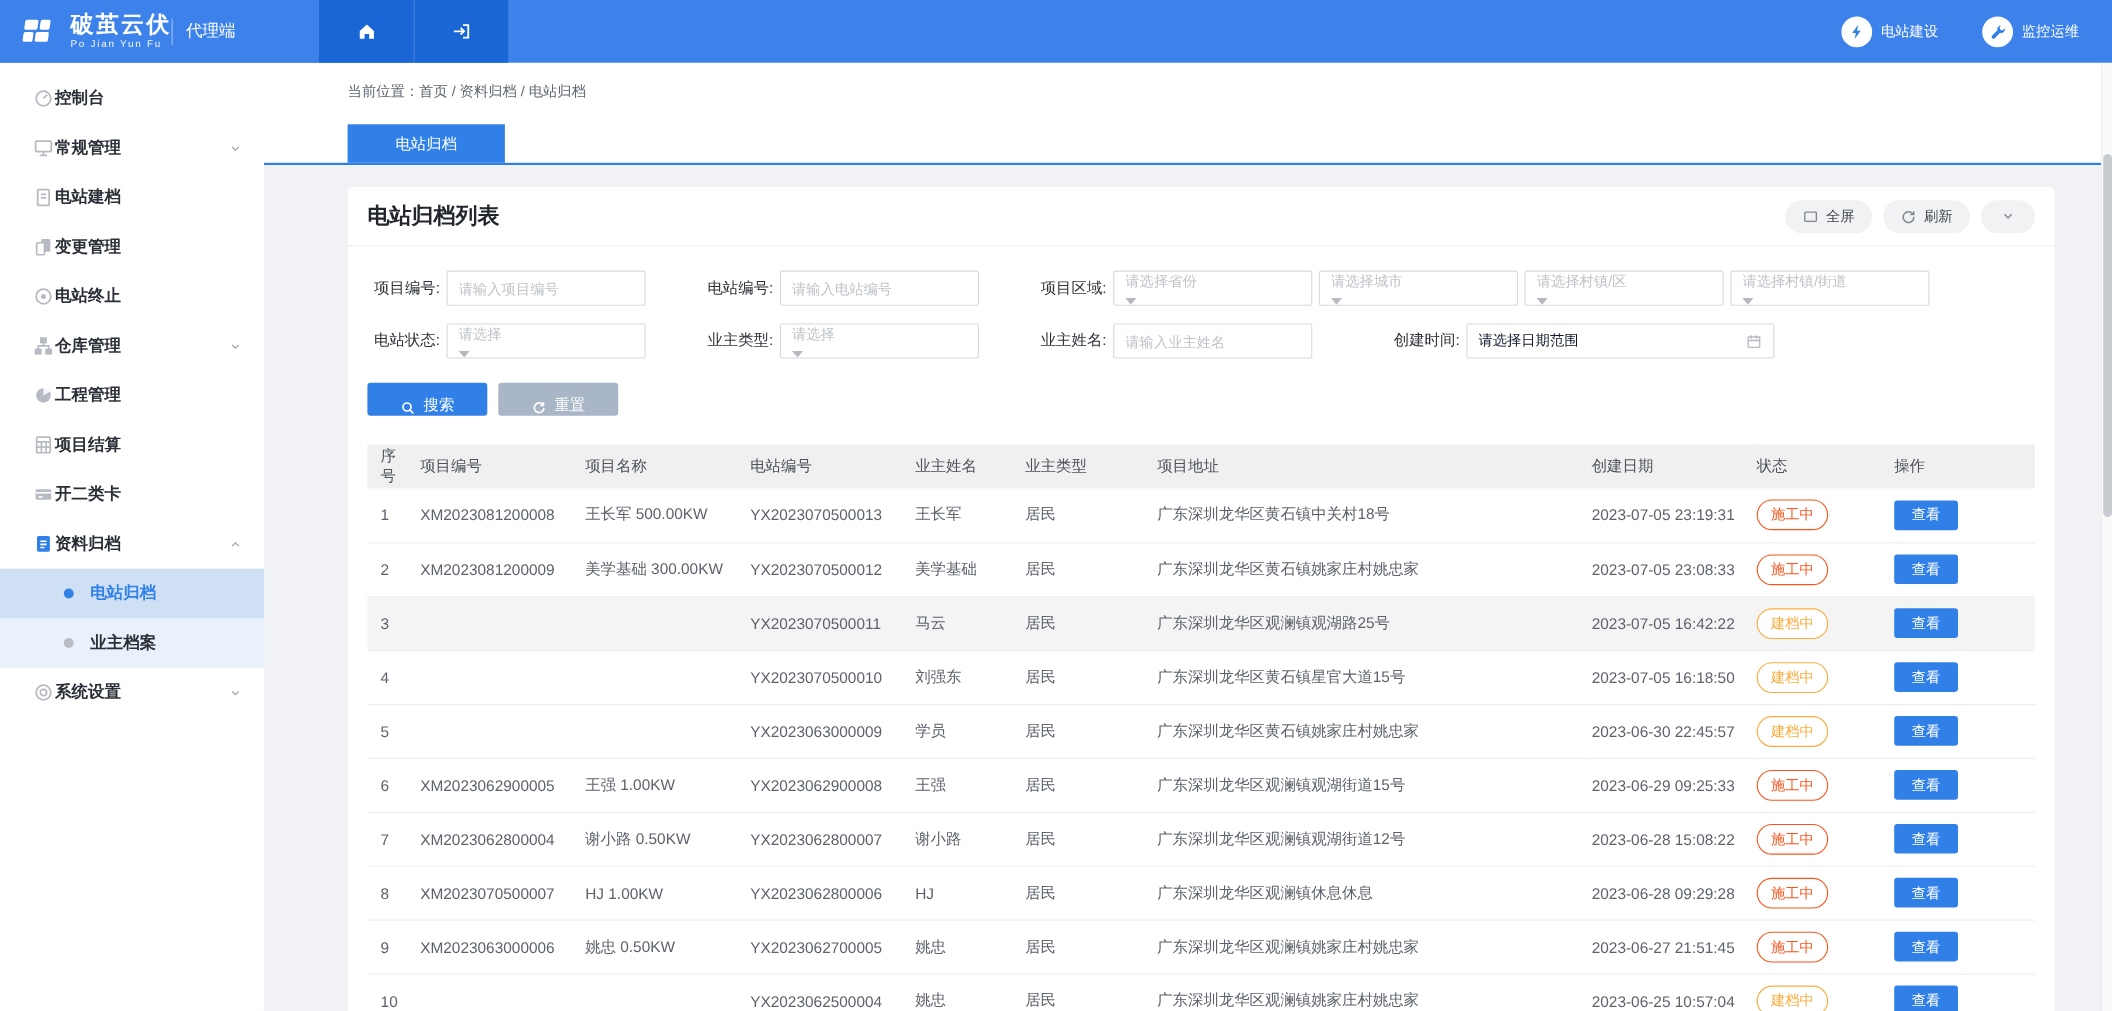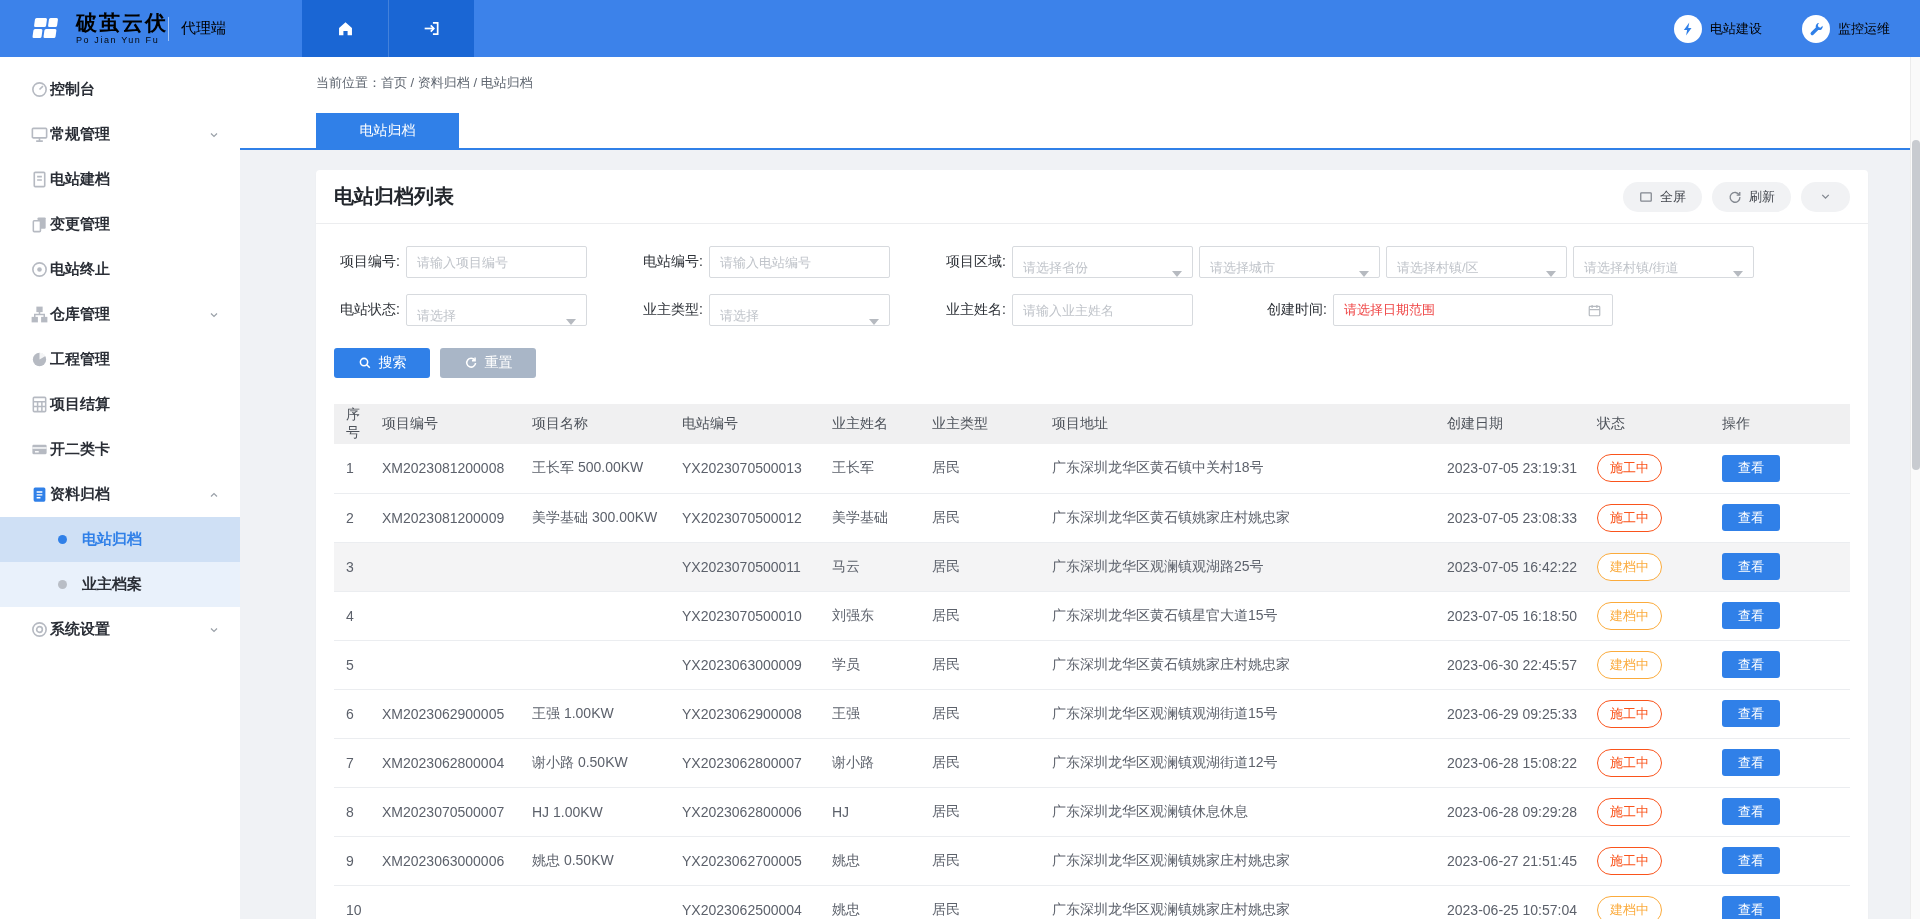--- a/index.html
+++ b/index.html
@@ -7,21 +7,21 @@
     --hdr-light:#3c82ea;
     --hdr-dark:#1a66d4;
     --reset:#a9b6c7;
     --st-con:#fa541c;
     --st-fil:#fbab3c;
   }
   *{margin:0;padding:0;box-sizing:border-box;font-family:"Liberation Sans","DejaVu Sans",sans-serif;}
   html,body{width:1920px;height:919px;overflow:hidden;background:#f0f2f5;position:relative;}
 
   
-  .header{position:absolute;top:0;left:0;width:1920px;height:57px;display:flex;z-index:30;background:var(--hdr-light);color:#000000;padding-left:12px;}
+  .header{position:absolute;top:0;left:0;width:1920px;height:57px;display:flex;z-index:30;background:var(--hdr-light);color:#ffffff;}
   .brand{width:290px;display:flex;align-items:center;padding-left:16px;background:var(--hdr-light);}
   .brand-text{margin-left:10px;line-height:1;}
   .brand-title{font-size:21px;font-weight:bold;letter-spacing:2px;}
   .brand-sub{font-size:9px;letter-spacing:1.6px;margin-top:3px;opacity:.95;}
   .portal{margin-left:0;padding-left:12px;border-left:1px solid rgba(255,255,255,.5);font-size:15px;height:24px;display:flex;align-items:center;}
   .hdr-user{display:flex;background:var(--hdr-dark);}
   .hdr-seg{display:flex;align-items:center;justify-content:center;cursor:pointer;}
   .hdr-seg + .hdr-seg{border-left:1px solid rgba(255,255,255,.18);}
   .seg-user{padding:0 24px;gap:10px;}
   .avatar{width:32px;height:32px;border-radius:50%;background:#fff;display:flex;align-items:center;justify-content:center;}
@@ -65,30 +65,30 @@
   
   .filters{padding:22px 18px 0 18px;}
   .frow{display:flex;align-items:center;margin-bottom:16px;}
   .fgroup{display:flex;align-items:center;}
   .fgroup + .fgroup{margin-left:50px;}
   .flabel{width:66px;text-align:right;margin-right:6px;font-size:14px;color:#2e3238;white-space:nowrap;flex:none;}
   .flabel.wide{width:84px;}
   .ctrl{height:32px;border:1px solid #d7dade;border-radius:2px;background:#fff;}
   input.ctrl{width:181px;padding:0 10px;font-size:13px;color:#333;}
   input.ctrl::placeholder{color:#bfc3c9;}
-  .selectbox{width:181px;display:flex;align-items:flex-end;padding:0 10px;cursor:pointer;}
+  .selectbox{width:181px;display:flex;align-items:flex-start;padding:0 10px;cursor:pointer;flex-direction:column;}
   .selectbox .ph{font-size:13px;color:#bfc3c9;flex:1;white-space:nowrap;overflow:hidden;}
   .caret{width:0;height:0;border-left:5px solid transparent;border-right:5px solid transparent;border-top:6px solid #b6bac0;flex:none;}
   .region-gap{margin-left:6px;}
   .datebox{width:280px;display:flex;align-items:center;padding:0 10px;cursor:text;}
-  .datebox .ph{font-size:13px;color:#ef4444;flex:1;}
+  .datebox .ph{font-size:13px;color:#0f172a;flex:1;}
   .datebox .cal{display:flex;color:#b6bac0;}
 
   .btn-row{display:flex;gap:10px;padding:6px 0 0 0;margin-left:0;}
-  .btn{height:30px;width:96px;border:none;border-radius:3px;display:flex;align-items:center;justify-content:center;gap:7px;font-size:14px;color:#fff;cursor:pointer;}
+  .btn{height:30px;width:109px;border:none;border-radius:3px;display:flex;align-items:flex-end;justify-content:center;gap:7px;font-size:14px;color:#fff;cursor:pointer;}
   .btn.search{background:var(--primary);}
   .btn.reset{background:var(--reset);}
 
   
   .table-wrap{margin:26px 18px 0 18px;}
   table{width:1516px;border-collapse:collapse;table-layout:fixed;}
   th{background:#f0f0f1;height:40px;font-size:14px;font-weight:400;color:#4d525a;text-align:left;padding:0 8px 0 3px;}
   th:first-child,td:first-child{padding-left:12px;}
   td{height:49px;font-size:14px;color:#5c616b;border-bottom:1px solid #ebedf0;padding:0 8px 0 3px;white-space:nowrap;overflow:hidden;}
   tr.hl td{background:#f4f4f5;}

